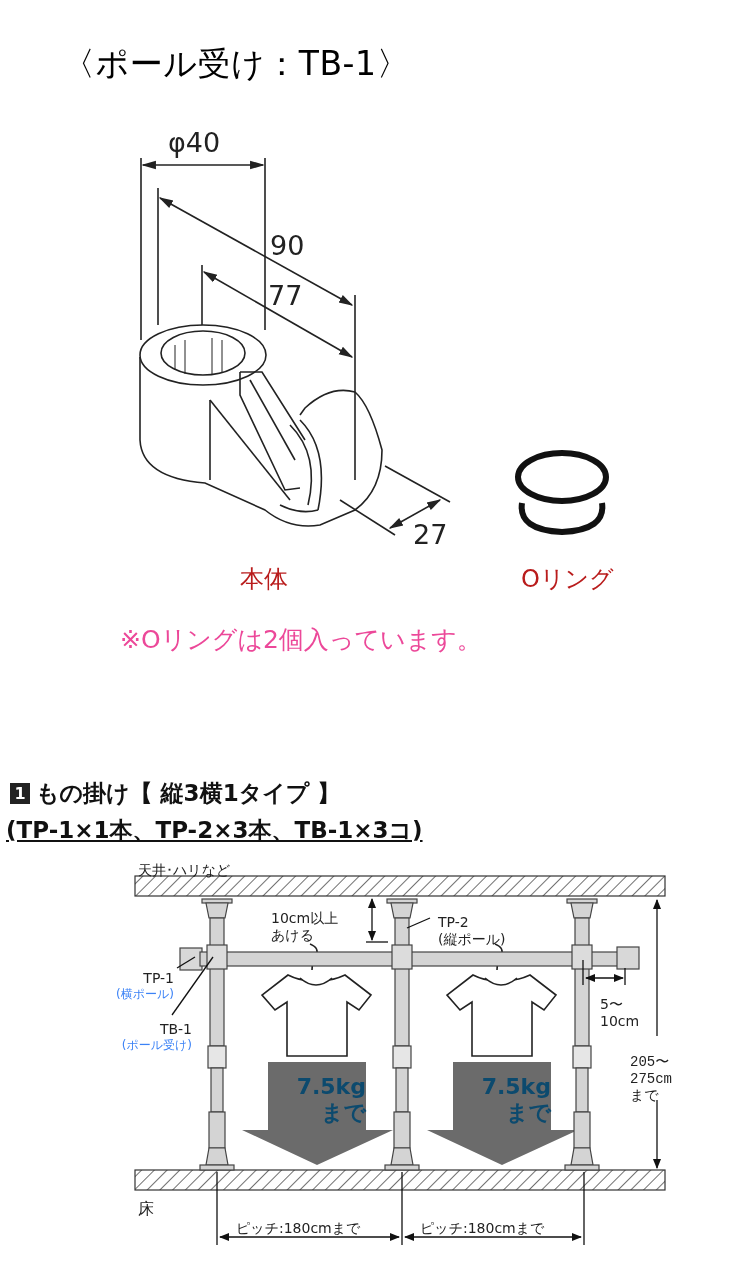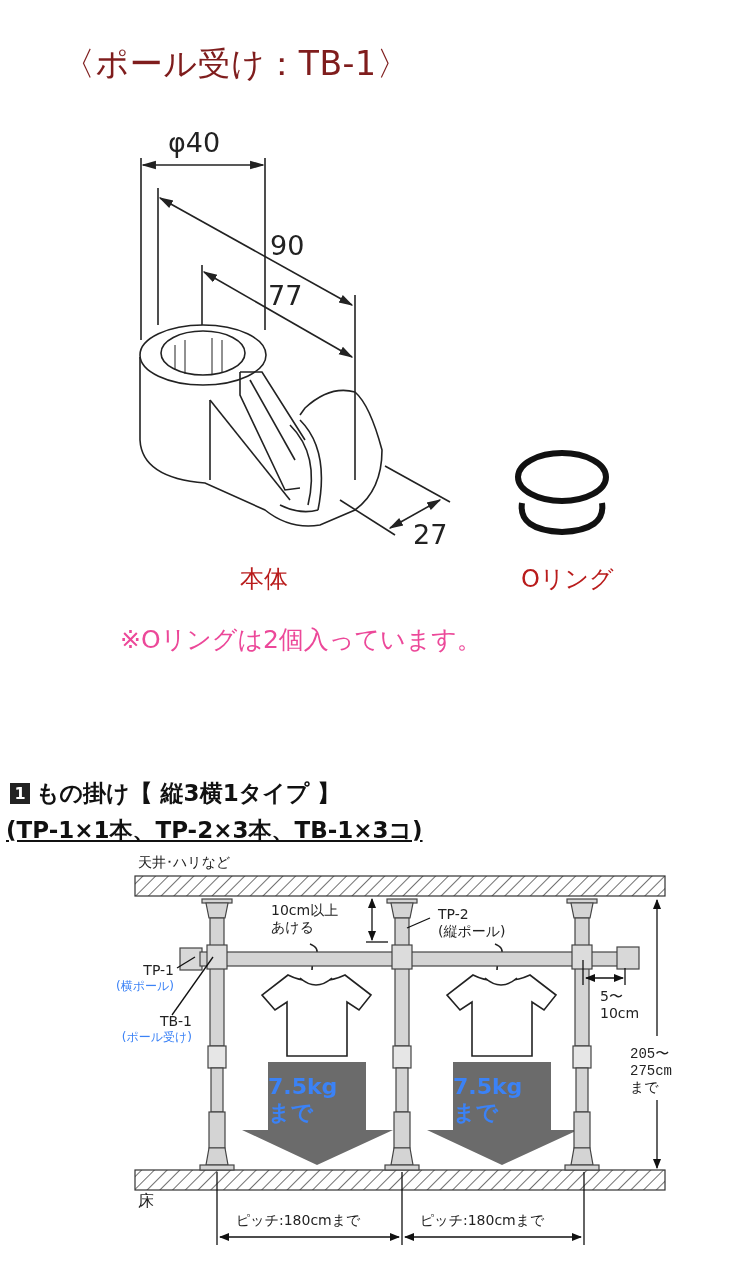--- a/index.html
+++ b/index.html
@@ -1,29 +1,29 @@
 <!DOCTYPE html>
 <html><head>
 <meta charset="utf-8">
 <style>
   html, body { margin: 0; padding: 0; background: #ffffff; }
   body { width: 750px; height: 1286px; position: relative; overflow: hidden;
          font-family: "DejaVu Sans", "Liberation Sans", sans-serif; color: #1a1a1a; }
   .abs { position: absolute; }
-  .title { left: 62px; top: 42px; font-size: 33px; letter-spacing: 0.5px; color: #7f1d1d; }
+  .title { left: 62px; top: 42px; font-size: 33px; letter-spacing: 0.5px; color: #000000; }
   .dim { font-size: 27px; color: #222; }
   .cap { font-size: 24px; color: #b91c1c; }
   .note { left: 120px; top: 622px; font-size: 25px; line-height: 36px; color: #ec4899; }
   .note .l2, .note .l3 { padding-left: 12px; }
   .sec-title { left: 10px; top: 778px; font-size: 23px; font-weight: bold; color: #111; display:flex; align-items:center; gap:6px; }
   .badge { display:inline-block; width: 20px; height: 21px; background:#222; color:#fff; font-size: 16px; text-align:center; line-height:21px; font-weight:bold; }
   .sec-sub { left: 6px; top: 815px; font-size: 23px; font-weight: bold; color:#111;text-decoration:underline; }
-  .lbl { font-size: 14px; color:#222; line-height: 17px; }
+  .lbl { font-size: 14px; color:#222; line-height: 17px; margin-top: 8px; }
   .lbl-sm { font-size: 12px; color:#3b82f6; line-height: 15px; }
-  .weight { color:#3b82f6; font-size: 22px; font-weight:bold; text-align:left; line-height: 26px; }
+  .weight { color:#0c4a6e; font-size: 22px; font-weight:bold; text-align:right; line-height: 26px; }
   svg { position: absolute; left: 0; top: 0; }
 </style>
 </head>
 <body>
 
 <div class="abs title">〈ポール受け：TB-1〉</div>
 
 <svg width="750" height="780">
   <defs>
     <marker id="arr" viewBox="0 0 10 10" refX="9" refY="5" markerWidth="9" markerHeight="9" orient="auto-start-reverse">

